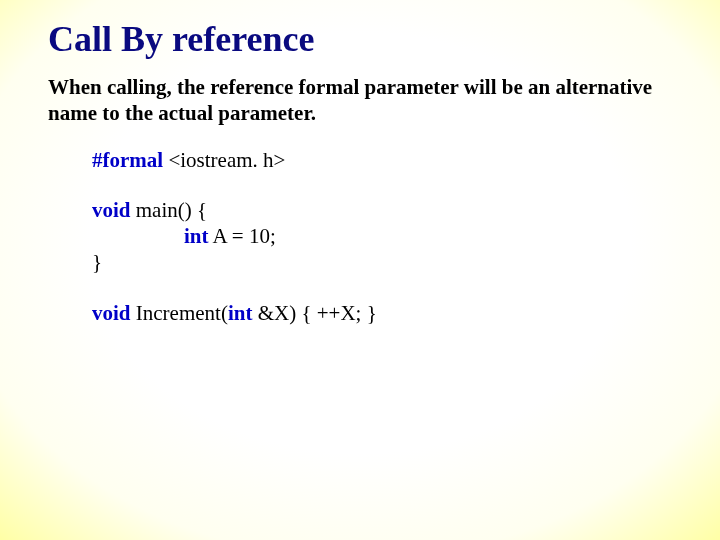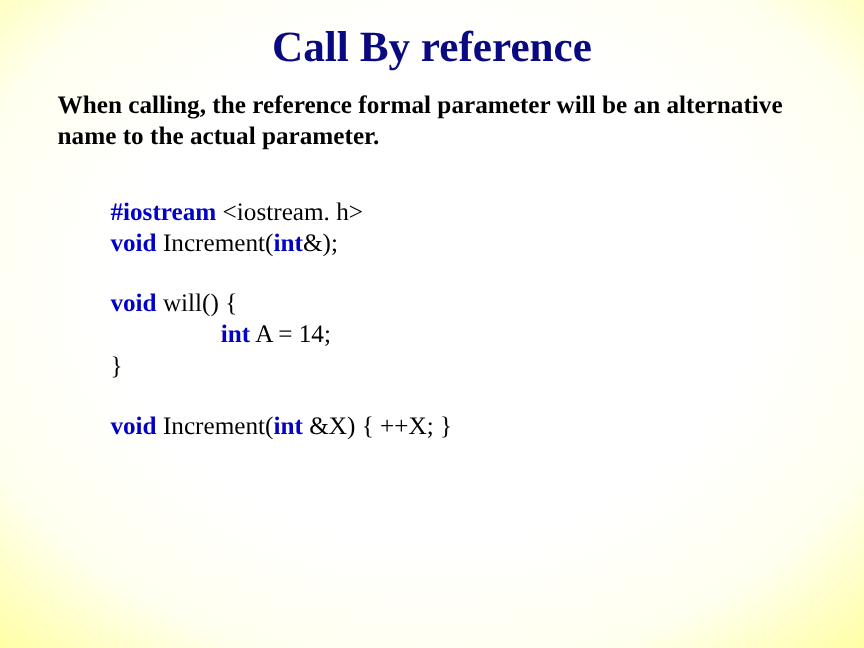--- a/index.html
+++ b/index.html
@@ -14,28 +14,27 @@
     font-family: "Times New Roman", Times, serif;
     color: #000;
   }
   .slide {
     padding: 18px 48px 0 48px;
   }
   .title {
     color: #0a0a80;
     font-weight: bold;
     font-size: 36px;
-    text-align: center;
     margin: 0 0 14px 0;
   }
   .intro {
     font-size: 21px;
     font-weight: bold;
     line-height: 1.25;
-    margin-bottom: 36px;
+    margin-bottom: 20px;
   }
   .code {
     margin-left: 44px;
     font-size: 21px;
     line-height: 1.25;
     font-family: "Times New Roman", Times, serif;
   }
   .code .block {
     margin-bottom: 24px;
   }
@@ -50,27 +49,26 @@
 </head>
 <body>
 
 <div class="slide">
   <h1 class="title">Call By reference</h1>
   <div class="intro">When calling, the reference formal parameter will be an alternative name to the actual parameter.</div>
 
   <div class="code">
 
     <div class="block">
-      <div><span class="kw">#iostream</span><span> &lt;iostream. h&gt;</span></div>
-      <div><span class="kw">void</span><span> Increment(</span><span class="kw">int</span><span>&amp;);</span></div>
+      <div><span class="kw">#formal</span><span> &lt;iostream. h&gt;</span></div>
     </div>
 
     <div class="block">
-      <div><span class="kw">void</span><span> will() {</span></div>
-      <div class="indent"><span class="kw">int</span><span> A = 14;</span></div>
+      <div><span class="kw">void</span><span> main() {</span></div>
+      <div class="indent"><span class="kw">int</span><span> A = 10;</span></div>
       <div>}</div>
     </div>
 
     <div class="block">
       <div><span class="kw">void</span><span> Increment(</span><span class="kw">int</span><span> &amp;X) { ++X; }</span></div>
     </div>
 
   </div>
 </div>
 

